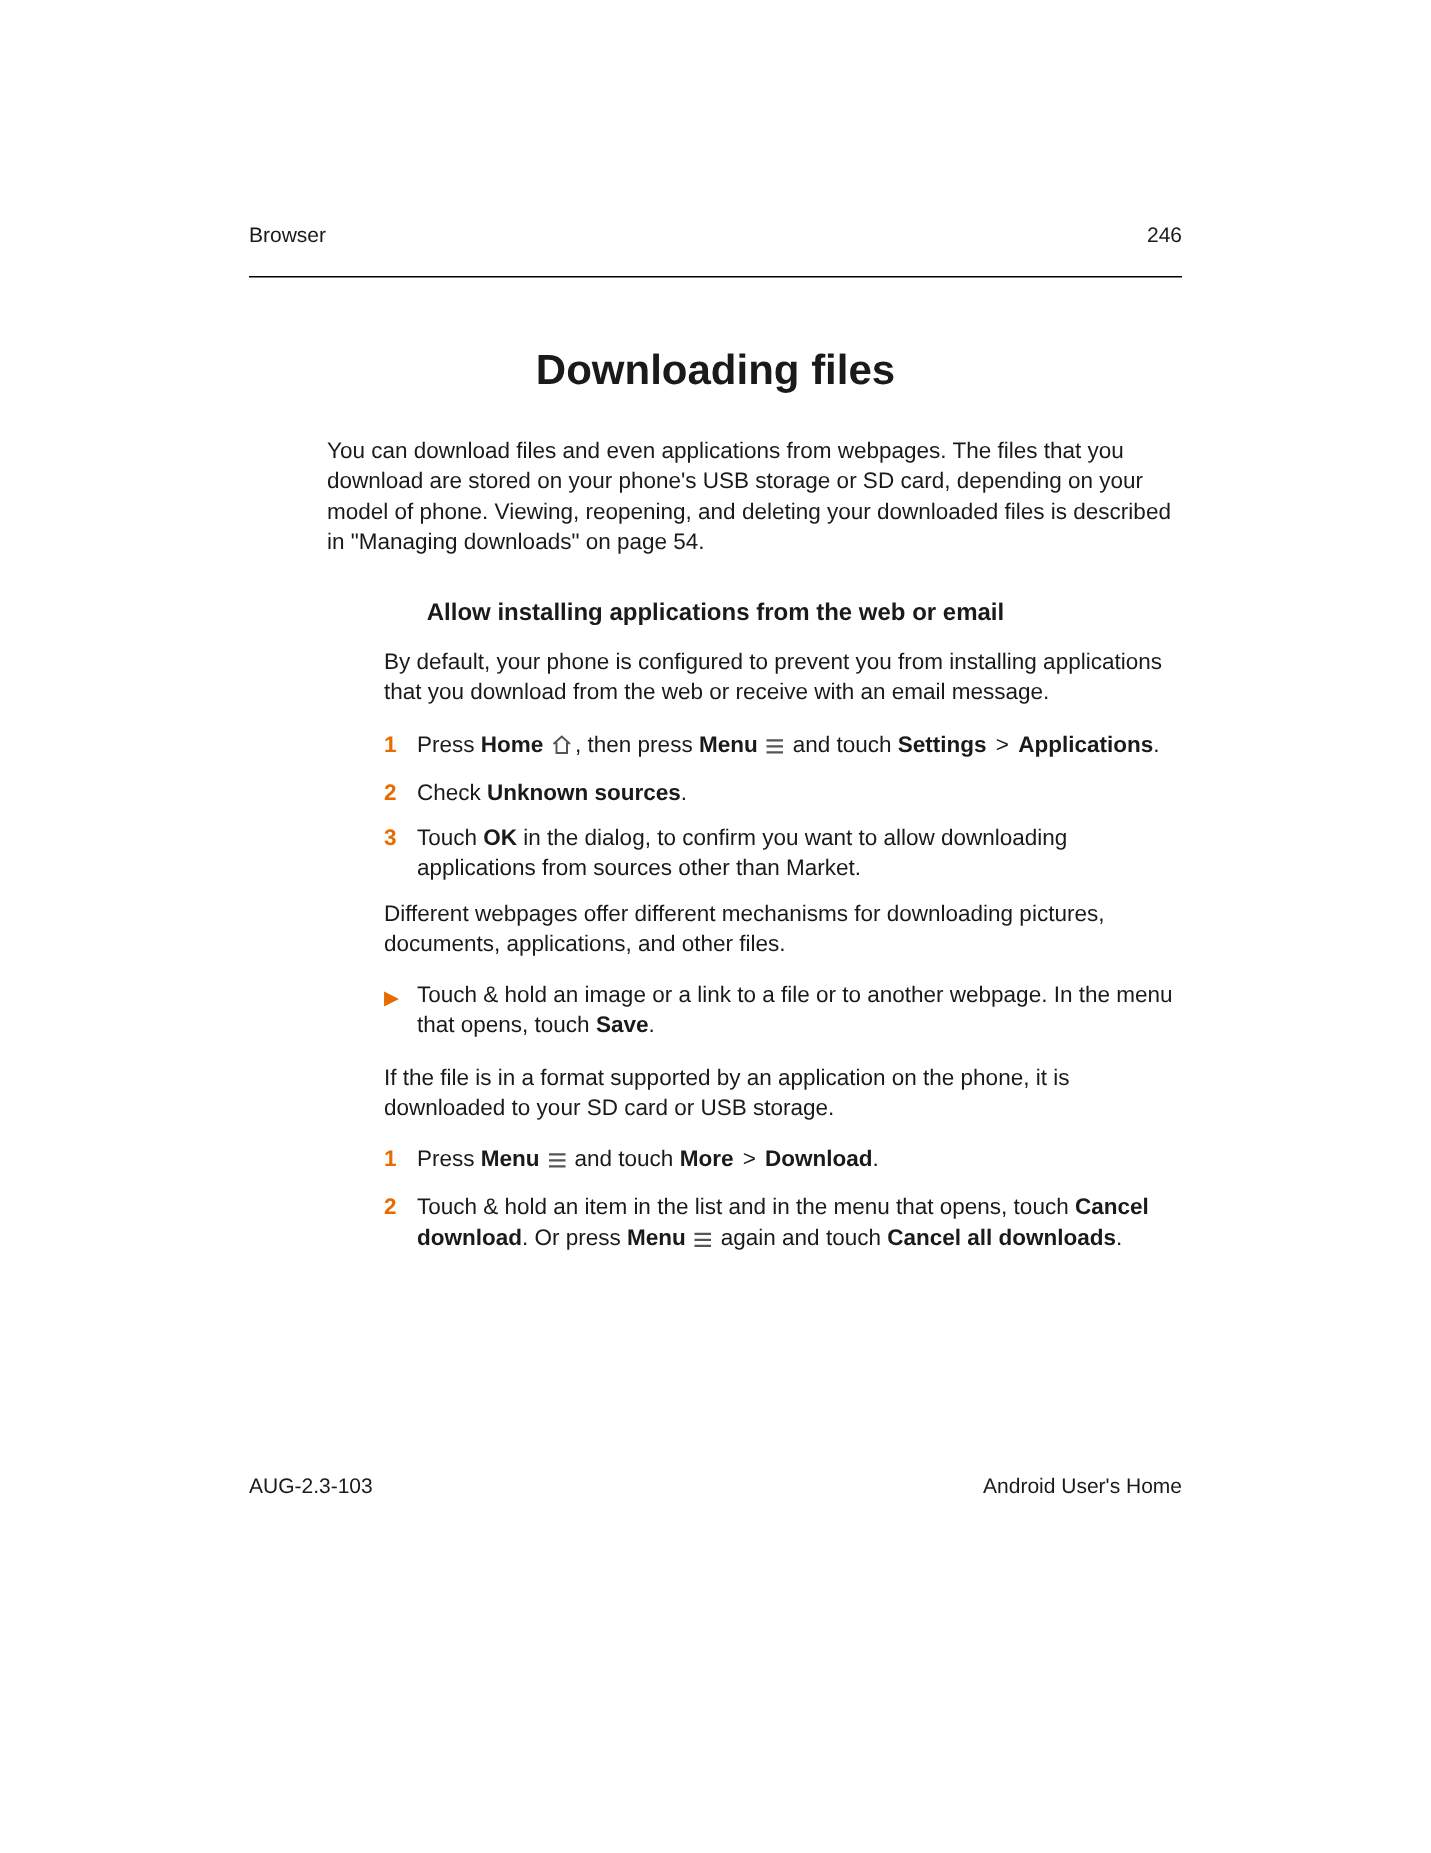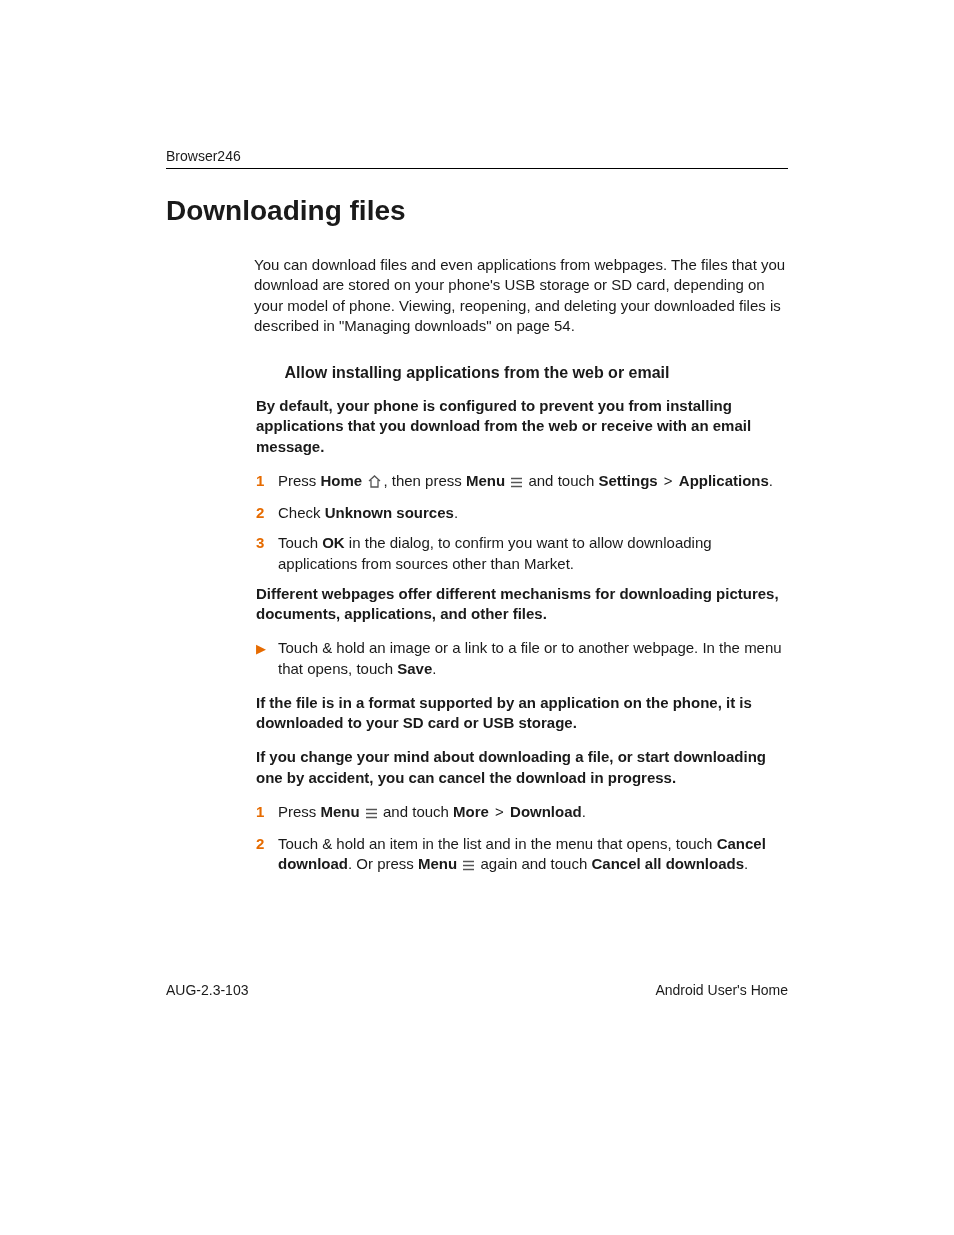--- a/index.html
+++ b/index.html
@@ -10,48 +10,48 @@
     background: #fff;
     width: 954px;
     height: 1235px;
     position: relative;
   }
   .page {
     padding: 148px 166px 0 166px;
   }
   .header-bar {
     display: flex;
-    justify-content: flex-start;
+    justify-content: space-between;
     font-size: 14px;
     border-bottom: 1px solid #000;
-    padding-bottom: 4px;
-    margin-bottom: 26px;
+    padding-bottom: 20px;
+    margin-bottom: 46px;
   }
   h1 {
     font-size: 28px;
     font-weight: 700;
     margin-bottom: 28px;
+    text-align: center;
   }
   .intro-block {
-    margin-left: 88px;
+    margin-left: 52px;
     margin-bottom: 28px;
     line-height: 1.35;
   }
   h2 {
     font-size: 16px;
     font-weight: 700;
     margin-top: 12px;
     margin-bottom: 14px;
     text-align: center;
   }
   .body-block {
     margin-left: 90px;
     margin-bottom: 14px;
     line-height: 1.35;
-    font-weight: bold;
   }
   .hanging {
     margin-bottom: 14px;
     line-height: 1.35;
     display: flex;
   }
   .hanging .lbl {
     width: 90px;
     flex: 0 0 90px;
     text-align: right;
@@ -149,21 +149,20 @@
 
   <p class="body-block">Different webpages offer different mechanisms for downloading pictures, documents, applications, and other files.</p>
   <div class="bullet-block">
     <span class="tri">▶</span>
     <span class="txt">
       <span>Touch &amp; hold an image or a link to a file or to another webpage. In the menu that opens, touch </span><b>Save</b><span>.</span>
     </span>
   </div>
   <p class="body-block">If the file is in a format supported by an application on the phone, it is downloaded to your SD card or USB storage.</p>
 
-  <p class="body-block">If you change your mind about downloading a file, or start downloading one by accident, you can cancel the download in progress.</p>
 
   <ol class="steps">
     <li>
       <span>Press </span><b>Menu</b>
       <span class="ico"><svg width="13" height="11" viewBox="0 0 13 11">
             <line x1="1" y1="1.5" x2="12" y2="1.5" stroke="#555" stroke-width="1.5"></line>
             <line x1="1" y1="5.5" x2="12" y2="5.5" stroke="#555" stroke-width="1.5"></line>
             <line x1="1" y1="9.5" x2="12" y2="9.5" stroke="#555" stroke-width="1.5"></line>
           </svg></span><span> and touch </span><b>More</b><span class="sep"> &gt; </span><b>Download</b><span>.</span>
     </li>

